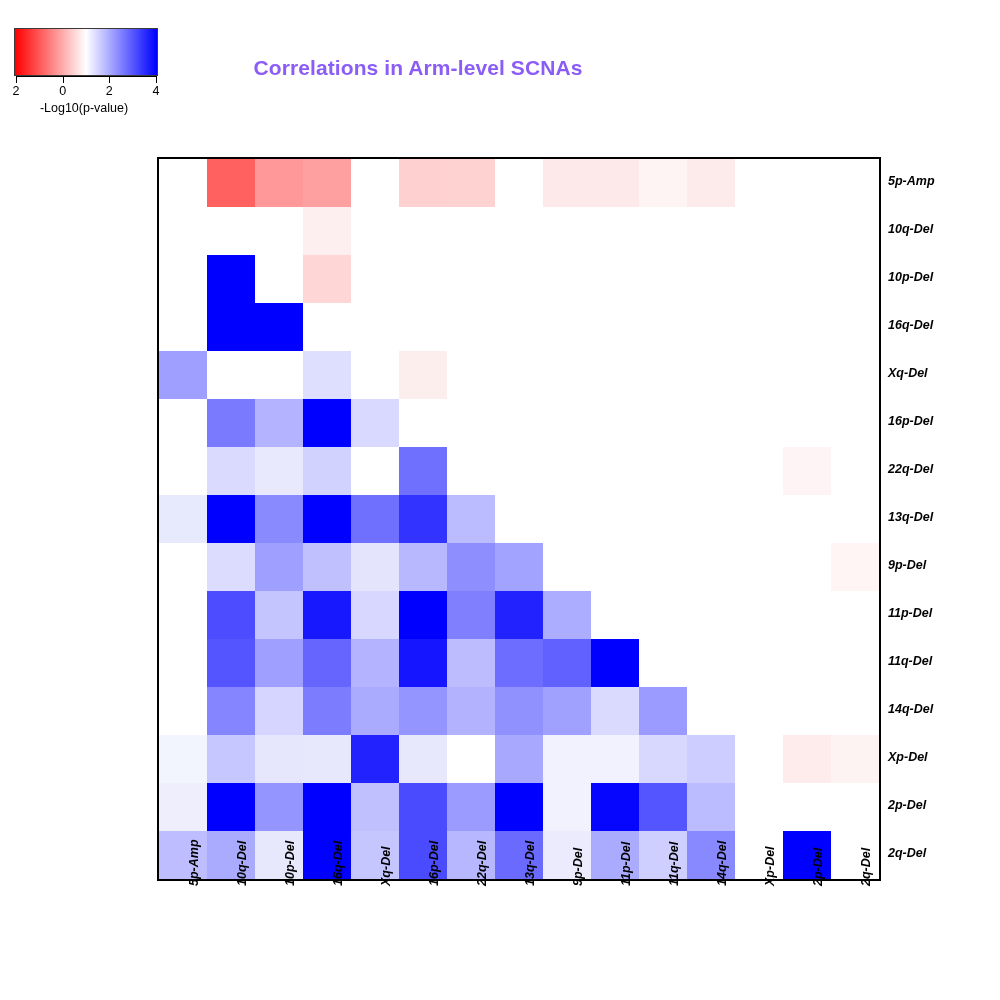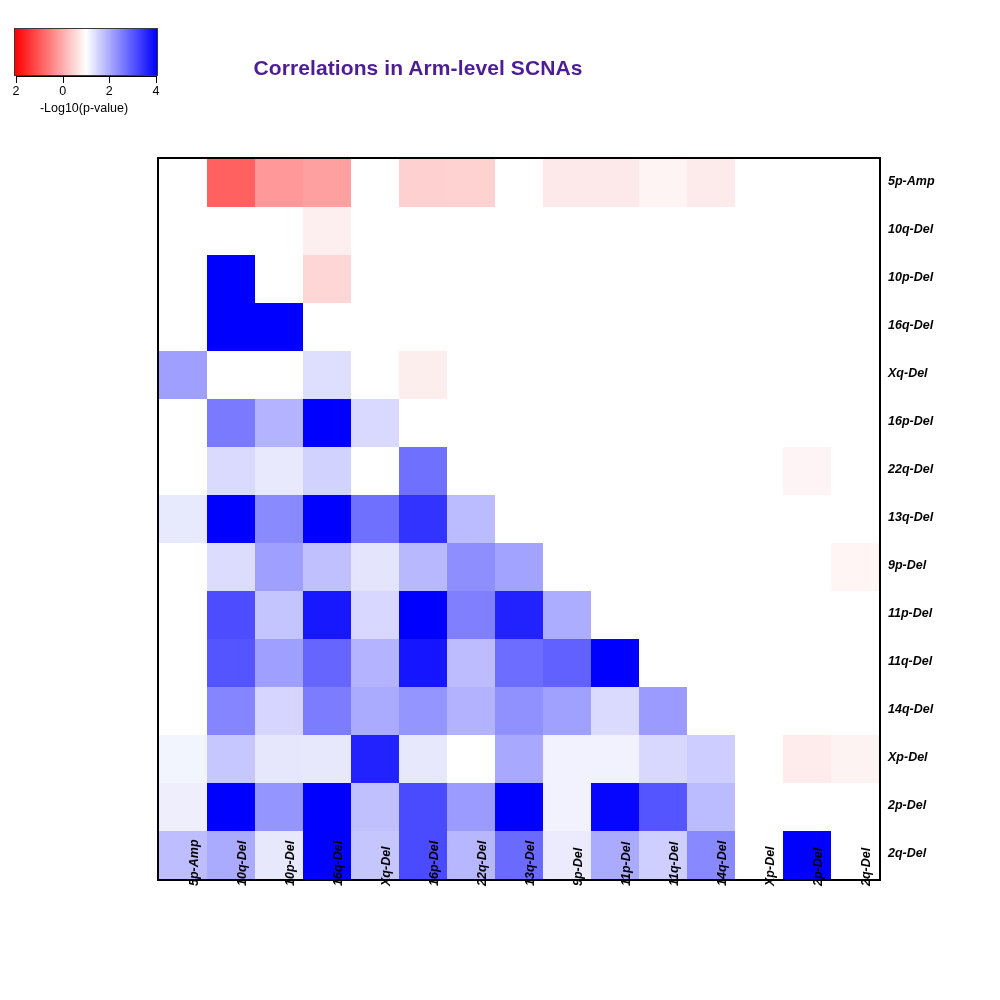--- a/index.html
+++ b/index.html
@@ -75,21 +75,21 @@
 
   
   #title {
     position: absolute;
     left: 0;
     top: 56px;
     width: 836px;
     text-align: center;
     font-size: 21px;
     font-weight: bold;
-    color: #4c1d95;
+    color: #8b5cf6;
     letter-spacing: 0.1px;
   }
 
   
   #plot {
     position: absolute;
     left: 157px;
     top: 157px;
     width: 720px;
     height: 720px;

